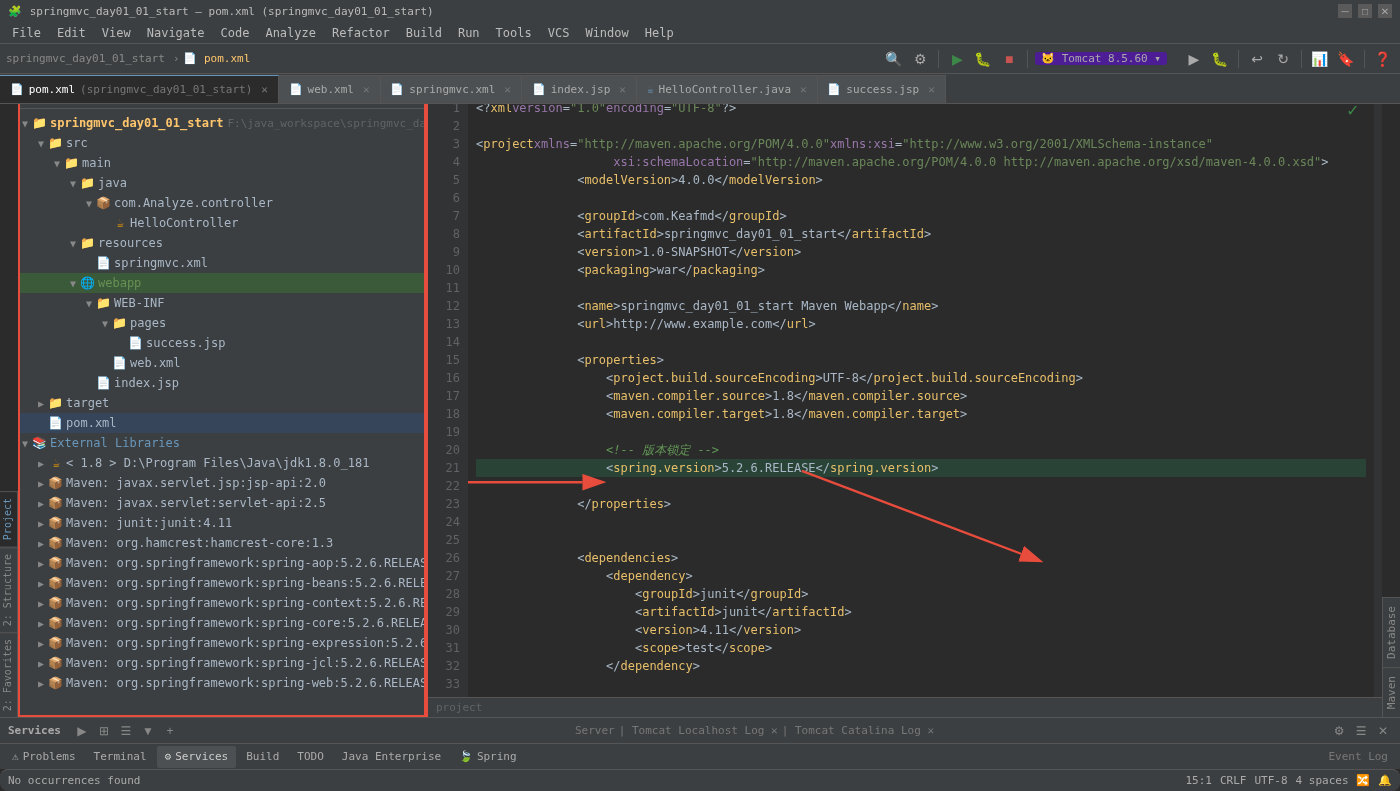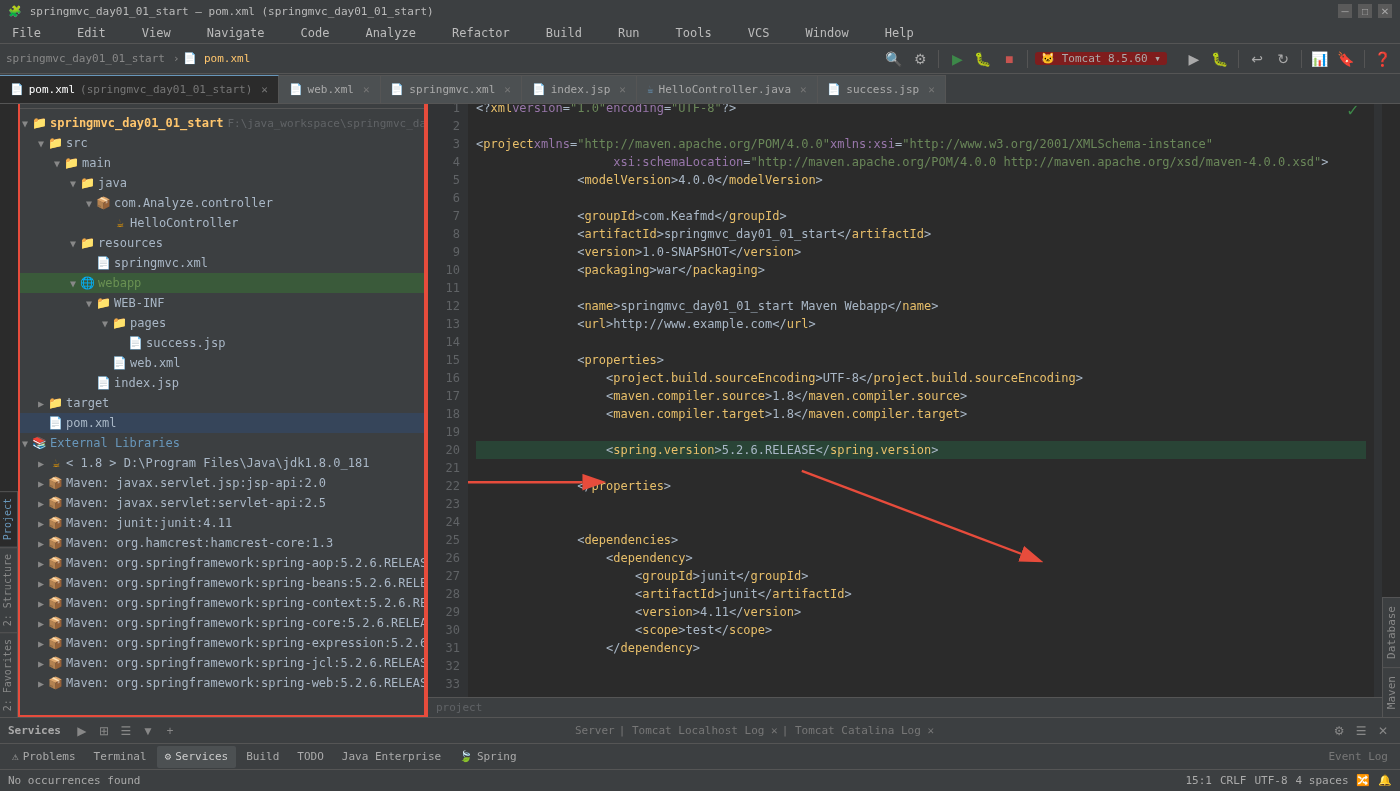--- a/index.html
+++ b/index.html
@@ -5,21 +5,21 @@
     * { margin: 0; padding: 0; box-sizing: border-box; }
     body { font-family: 'Consolas', 'Monaco', monospace; font-size: 12px; background: #2b2b2b; color: #a9b7c6; width: 1400px; height: 791px; overflow: hidden; display: flex; flex-direction: column; }
 
     
     .title-bar { height: 22px; background: #3c3f41; display: flex; align-items: center; padding: 0 8px; font-size: 11px; color: #bbbbbb; justify-content: space-between; flex-shrink: 0; }
     .title-bar-left { display: flex; align-items: center; gap: 8px; }
     .title-bar-controls { display: flex; gap: 6px; }
     .title-bar-btn { width: 14px; height: 14px; background: #5a5a5a; border: none; color: #aaa; cursor: pointer; font-size: 10px; display: flex; align-items: center; justify-content: center; }
 
     
-    .menu-bar { height: 22px; background: #3c3f41; display: flex; align-items: center; padding: 0 4px; font-size: 12px; color: #bbbbbb; flex-shrink: 0; border-bottom: 1px solid #555; gap: 20px; }
+    .menu-bar { height: 22px; background: #3c3f41; display: flex; align-items: center; padding: 0 4px; font-size: 12px; color: #bbbbbb; flex-shrink: 0; border-bottom: 1px solid #555; gap: 0; }
     .menu-item { padding: 2px 8px; cursor: pointer; }
 
     
     .toolbar { height: 30px; background: #3c3f41; display: flex; align-items: center; padding: 0 6px; gap: 4px; flex-shrink: 0; border-bottom: 1px solid #555; }
     .toolbar-btn { width: 22px; height: 22px; background: transparent; border: none; color: #aaa; cursor: pointer; display: flex; align-items: center; justify-content: center; font-size: 14px; }
     .toolbar-separator { width: 1px; height: 18px; background: #555; margin: 0 3px; }
 
     
     .tab-bar { height: 30px; background: #3c3f41; display: flex; align-items: flex-end; flex-shrink: 0; border-bottom: 1px solid #555; padding-left: 0; }
     .tab { height: 28px; padding: 0 10px; display: flex; align-items: center; gap: 5px; font-size: 11px; color: #aaa; cursor: pointer; background: #4c5052; border-right: 1px solid #555; border-top: 1px solid #555; white-space: nowrap; }
@@ -80,21 +80,21 @@
     .right-panels { width: 18px; background: #3c3f41; display: flex; flex-direction: column; align-items: center; gap: 0; flex-shrink: 0; border-left: 1px solid #555; }
     .right-panel-tab { writing-mode: vertical-rl; text-orientation: mixed; transform: rotate(180deg); padding: 8px 2px; font-size: 11px; color: #888; cursor: pointer; white-space: nowrap; border-bottom: 1px solid #555; }
 
     
     .bottom-area { display: flex; flex-direction: column; flex-shrink: 0; }
     .services-bar { height: 26px; background: #3c3f41; display: flex; align-items: center; padding: 0 8px; gap: 4px; border-top: 1px solid #555; font-size: 11px; color: #aaa; }
     .services-title { font-weight: bold; margin-right: 8px; }
     .services-tab-bar { height: 26px; background: #3c3f41; display: flex; align-items: center; padding: 0 4px; border-top: 1px solid #555; gap: 2px; }
     .services-tab { height: 22px; padding: 0 8px; display: flex; align-items: center; gap: 4px; font-size: 11px; color: #aaa; cursor: pointer; border-radius: 2px; }
     .services-tab.active { background: #4c5052; color: #ccc; }
-    .status-bar { height: 22px; background: #3c3f41; display: flex; align-items: center; justify-content: space-between; padding: 0 8px; font-size: 11px; color: #aaa; border-top: 1px solid #555; }
+    .status-bar { height: 22px; background: #3c3f41; display: flex; align-items: center; justify-content: space-between; padding: 0 8px; font-size: 11px; color: #aaa; border-top: 1px solid #555; border-radius: 8px; }
     .status-left { display: flex; align-items: center; gap: 8px; }
     .status-right { display: flex; align-items: flex-start; gap: 8px; }
 
     
     .arrow-overlay { position: absolute; top: 0; left: 0; width: 100%; height: 100%; pointer-events: none; z-index: 5; }
 
     
     .ext-lib { color: #6897bb; }
     .maven-item { color: #a9b7c6; }
 
@@ -144,21 +144,21 @@
   <span style="font-size:11px;color:#888;"> › </span>
   <span style="font-size:11px;color:#ffc66d;">📄 pom.xml</span>
   <div style="flex:1"></div>
   <button class="toolbar-btn">🔍</button>
   <button class="toolbar-btn">⚙</button>
   <div class="toolbar-separator"></div>
   <button class="toolbar-btn" style="color:#3d8849;">▶</button>
   <button class="toolbar-btn" style="color:#6897bb;">🐛</button>
   <button class="toolbar-btn" style="color:#c75450;">■</button>
   <div class="toolbar-separator"></div>
-  <span style="font-size:11px;color:#aaa;padding:0 6px;background:#7f1d1d;border-radius:3px;cursor:pointer;">🐱 Tomcat 8.5.60 ▾</span>
+  <span style="font-size:11px;color:#aaa;padding:0 6px;background:#4c1d95;border-radius:3px;cursor:pointer;">🐱 Tomcat 8.5.60 ▾</span>
   <div style="flex:0 0 8px"></div>
   <button class="toolbar-btn">▶</button>
   <button class="toolbar-btn">🐛</button>
   <div class="toolbar-separator"></div>
   <button class="toolbar-btn">↩</button>
   <button class="toolbar-btn">↻</button>
   <div class="toolbar-separator"></div>
   <button class="toolbar-btn">📊</button>
   <button class="toolbar-btn">🔖</button>
   <div class="toolbar-separator"></div>
@@ -558,20 +558,23 @@
         <div class="code-line">
           &nbsp;&nbsp;&nbsp;&nbsp;&nbsp;&nbsp;&nbsp;&nbsp;<span class="xml-bracket">&lt;</span><span class="xml-tag">maven.compiler.source</span><span class="xml-bracket">&gt;</span><span class="xml-text">1.8</span><span class="xml-bracket">&lt;/</span><span class="xml-tag">maven.compiler.source</span><span class="xml-bracket">&gt;</span>
         </div>
 
         <div class="code-line">
           &nbsp;&nbsp;&nbsp;&nbsp;&nbsp;&nbsp;&nbsp;&nbsp;<span class="xml-bracket">&lt;</span><span class="xml-tag">maven.compiler.target</span><span class="xml-bracket">&gt;</span><span class="xml-text">1.8</span><span class="xml-bracket">&lt;/</span><span class="xml-tag">maven.compiler.target</span><span class="xml-bracket">&gt;</span>
         </div>
 
         <div class="code-line">&nbsp;</div>
 
+        <div class="code-line">
+          &nbsp;&nbsp;&nbsp;&nbsp;&nbsp;&nbsp;&nbsp;&nbsp;<span class="xml-comment">&lt;!-- 版本锁定 --&gt;</span>
+        </div>
 
         <div class="code-line hl-green">
           &nbsp;&nbsp;&nbsp;&nbsp;&nbsp;&nbsp;&nbsp;&nbsp;<span class="xml-bracket">&lt;</span><span class="xml-tag">spring.version</span><span class="xml-bracket">&gt;</span><span class="xml-text">5.2.6.RELEASE</span><span class="xml-bracket">&lt;/</span><span class="xml-tag">spring.version</span><span class="xml-bracket">&gt;</span>
         </div>
 
         <div class="code-line">&nbsp;</div>
 
         <div class="code-line">
           &nbsp;&nbsp;&nbsp;&nbsp;<span class="xml-bracket">&lt;/</span><span class="xml-tag">properties</span><span class="xml-bracket">&gt;</span>
         </div>

